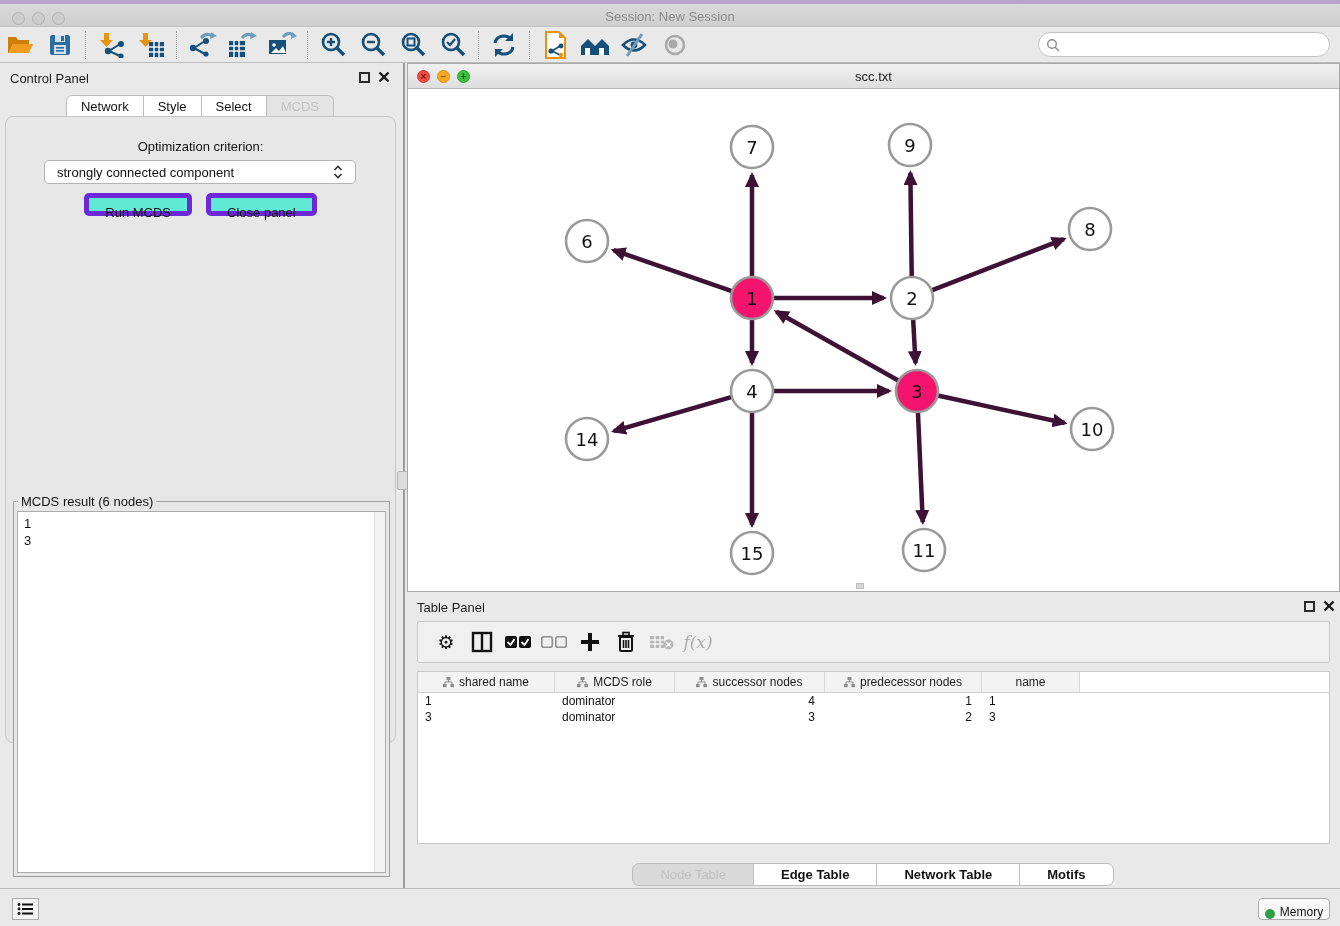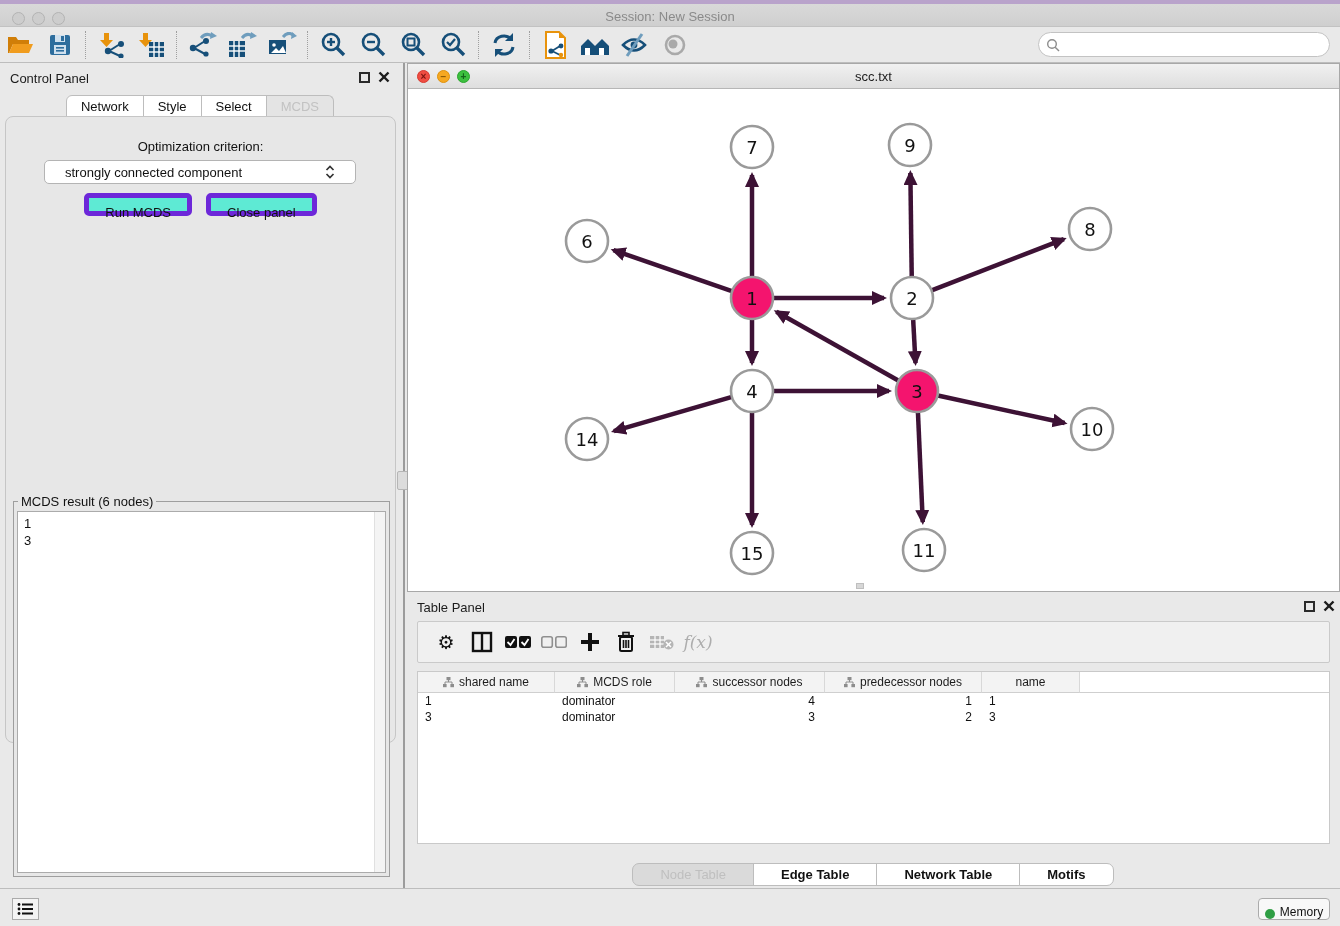--- a/index.html
+++ b/index.html
@@ -35,21 +35,21 @@
   .tab { height:22px; padding:0 14px; font-size:13px; line-height:21px; background:#fff;
     border:1px solid #bdbdbd; margin-left:-1px; color:#111; text-align:center; }
   .tab.first { border-top-left-radius:6px; }
   .tab.last  { border-top-right-radius:6px; }
   .tab.active-dim { background:#e4e4e4; color:#c2c2c2; border-bottom-color:#e4e4e4; }
   .cp-content { position:absolute; left:5px; top:53px; width:391px; height:627px;
     border:1px solid #c6c6c6; border-radius:8px; background:#e7e7e7; }
   .opt-label { margin-top:22px; text-align:center; font-size:13px; color:#111; }
   .dropdown { position:absolute; left:38px; top:43px; width:312px; height:24px; background:#fff;
     border:1px solid #b4b4b4; border-radius:5px; font-size:13px; color:#111;
-    display:flex; align-items:center; padding:0 20px; }
+    display:flex; align-items:center; padding:0 12px; }
   .dropdown .dd-text { flex:1; }
   .btn-row { position:absolute; top:76px; left:0; width:100%; display:flex; justify-content:center; gap:14px; }
   .pbtn { height:23px; padding:4px 16px; background:#5eead4; border:5px solid #6d28d9; border-radius:5px;
     font-size:13px; color:#111; line-height:21px; }
   fieldset.result { position:absolute; left:7px; top:377px; width:377px; height:383px;
     border:1px solid #9e9e9e; background:#e7e7e7; }
   fieldset.result legend { font-size:13px; color:#111; margin-left:4px; padding:0 3px; }
   .result-area { position:absolute; left:3px; top:2px; right:3px; bottom:3px; background:#fff;
     border:1px solid #ababab; font-size:13px; color:#111; padding:3px 6px; line-height:17px; }
   .result-scroll { position:absolute; right:0; top:0; bottom:0; width:11px; background:#f4f4f4; border-left:1px solid #e0e0e0; }

